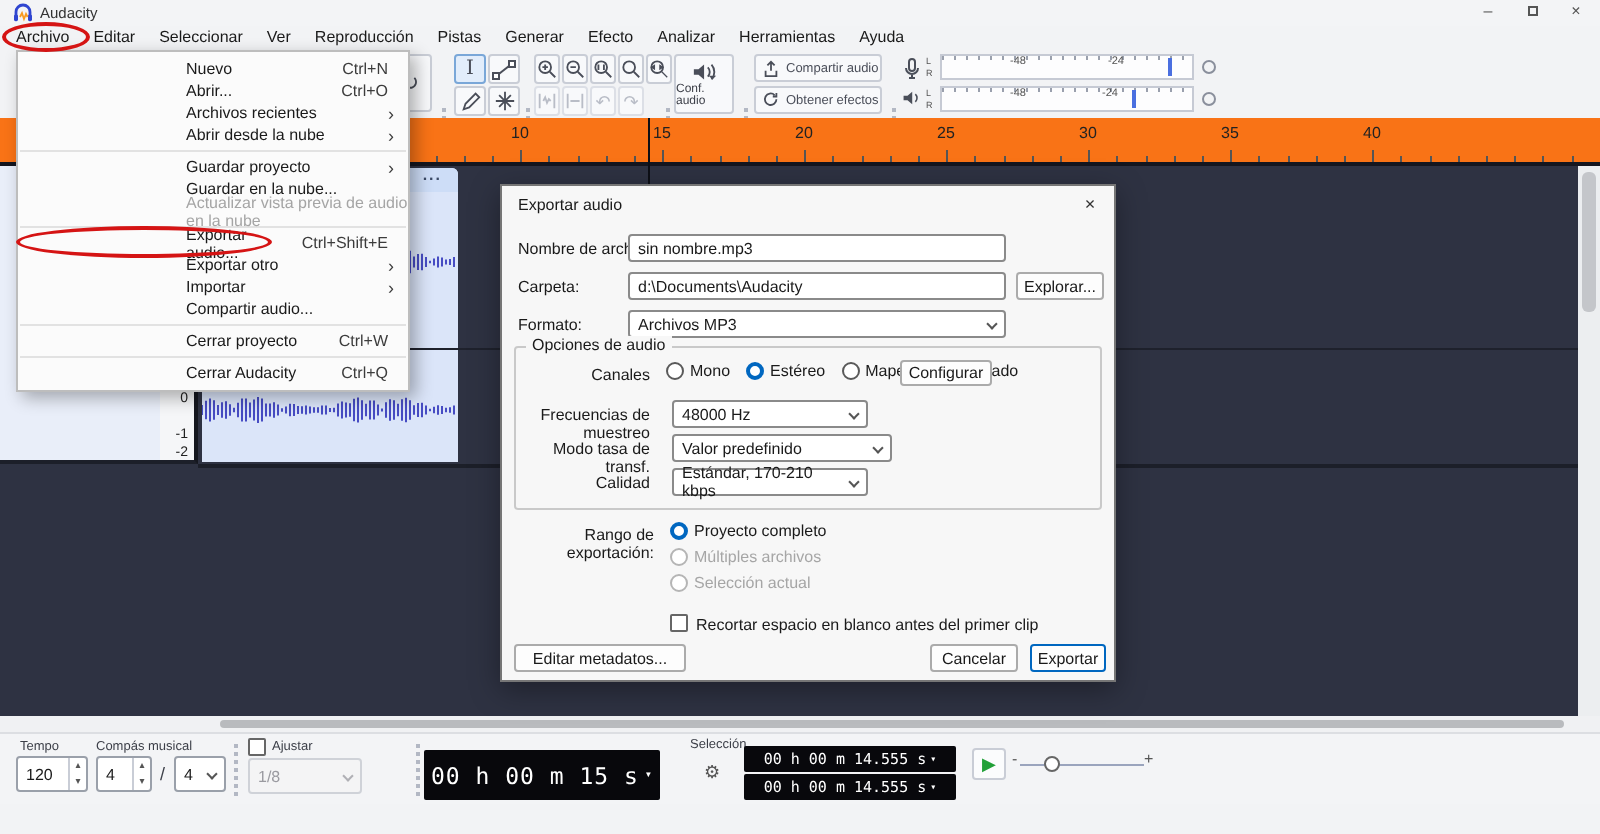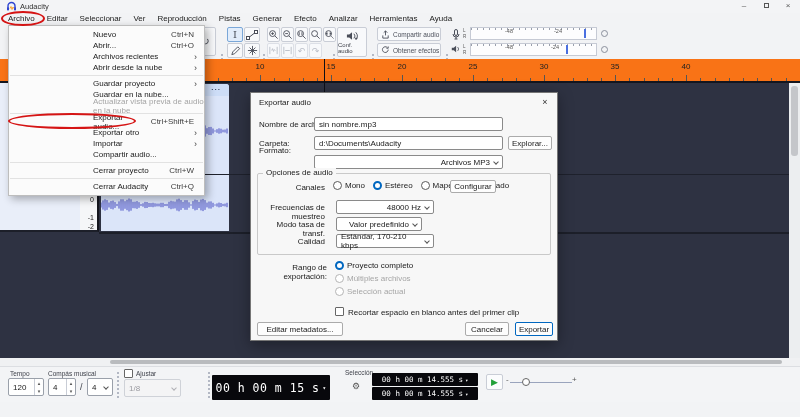--- a/index.html
+++ b/index.html
@@ -95,21 +95,21 @@
 
   
   #dialog { position:absolute; left:250px; top:92px; width:308px; height:249px; background:#f7f7f7;
             border:1px solid #767676; box-shadow:0 4px 14px rgba(0,0,0,.35); z-index:40; }
   #dlg-title { position:absolute; left:8px; top:5px; font-size:8px; color:#1a1a1a; }
   #dlg-close { position:absolute; right:5px; top:3px; width:14px; height:12px; text-align:center; font-size:9px; color:#333; line-height:12px; }
   .dlabel { position:absolute; font-size:8px; color:#1a1a1a; }
   .dinput { position:absolute; height:14px; background:#fff; border:1px solid #8a8a8a; border-radius:2px;
             font-size:8px; display:flex; align-items:center; padding:0 4px; }
   .dcombo { position:absolute; height:14px; background:#fff; border:1px solid #8a8a8a; border-radius:2px;
-            font-size:8px; display:flex; align-items:center; justify-content:flex-end; padding:0 4px; }
+            font-size:8px; display:flex; align-items:center; justify-content:space-between; padding:0 4px; }
   .dbtn { position:absolute; height:14px; background:#fdfdfd; border:1px solid #ababab; border-radius:2px;
           font-size:8px; display:flex; align-items:center; justify-content:center; }
   .dbtn.primary { border:1.5px solid #0067c0; }
   #groupbox { position:absolute; left:6px; top:80px; width:294px; height:82px; border:1px solid #c9c9c9; border-radius:2px; }
   #grouplegend { position:absolute; left:12px; top:75px; background:#f7f7f7; padding:0 3px; font-size:8px; }
   .radio { width:9px; height:9px; border-radius:50%; background:#fff; border:1px solid #5a5a5a; flex:none; }
   .radio.on { border:2.5px solid #0067c0; }
   .radio.off-dis { border:1px solid #b5b5b5; }
   .ropt { display:flex; align-items:center; gap:3px; font-size:8px; }
   .ropt.disabled { color:#a6a6a6; }
@@ -480,21 +480,21 @@
       </div>
 
     <span class="dlabel" style="left:8px;top:46px;">Carpeta:</span>
     <div class="dinput" style="left:63px;top:43px;width:189px;">
         <span>d:\Documents\Audacity</span>
       </div>
     <div class="dbtn" style="left:257px;top:43px;width:44px;">
         <span>Explorar...</span>
       </div>
 
-    <span class="dlabel" style="left:8px;top:53px;">Formato:</span>
+    <span class="dlabel" style="left:8px;top:65px;">Formato:</span>
     <div class="dcombo" style="left:63px;top:62px;width:189px;">
       <span>Archivos MP3</span>
         <span class="chev"></span>
     </div>
 
     <div id="groupbox"></div>
     <span id="grouplegend">Opciones de audio</span>
 
     <span class="dlabel rightlab" style="left:8px;top:90px;width:66px;">Canales</span>
     <div id="channel-options" style="position:absolute;left:82px;top:88px;display:flex;gap:8px;align-items:center;">
@@ -515,21 +515,21 @@
         <span>Configurar</span>
       </div>
 
     <span class="dlabel rightlab" style="left:8px;top:110px;width:66px;">Frecuencias de muestreo</span>
     <div class="dcombo" style="left:85px;top:107px;width:98px;">
       <span>48000 Hz</span>
         <span class="chev"></span>
     </div>
 
     <span class="dlabel rightlab" style="left:8px;top:127px;width:66px;">Modo tasa de transf.</span>
-    <div class="dcombo" style="left:85px;top:124px;width:86px;">
+    <div class="dcombo" style="left:85px;top:124px;width:110px;">
       <span>Valor predefinido</span>
         <span class="chev"></span>
     </div>
 
     <span class="dlabel rightlab" style="left:8px;top:144px;width:66px;">Calidad</span>
     <div class="dcombo" style="left:85px;top:141px;width:98px;">
       <span>Estándar, 170-210 kbps</span>
         <span class="chev"></span>
     </div>
 

